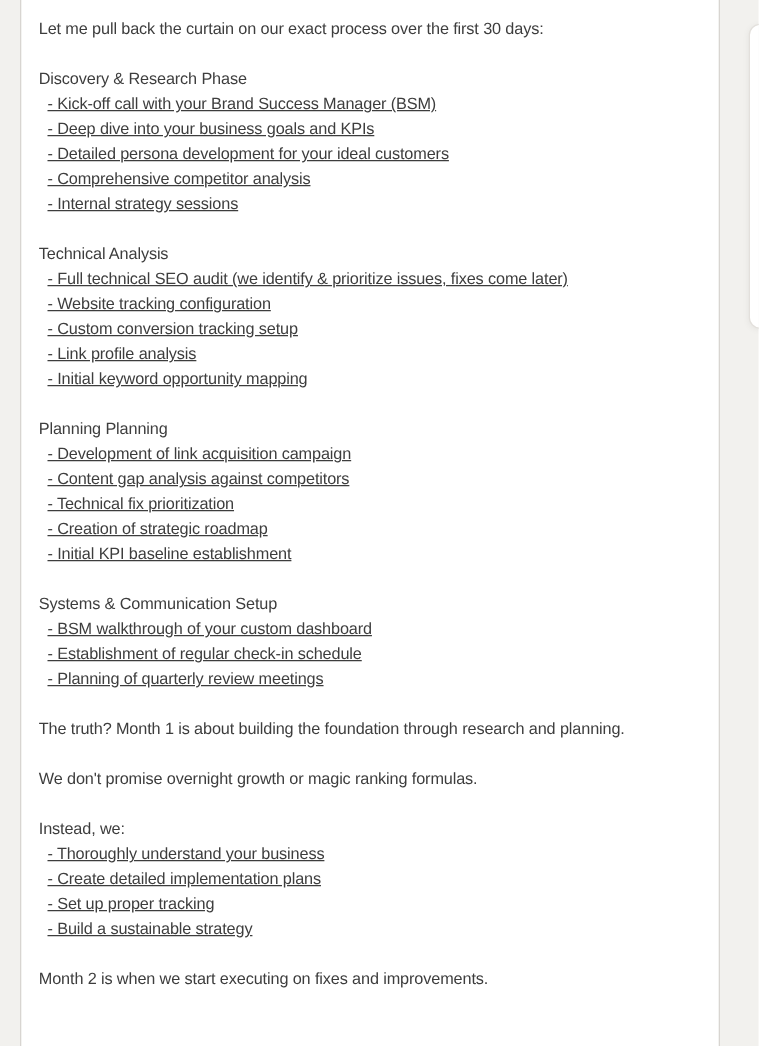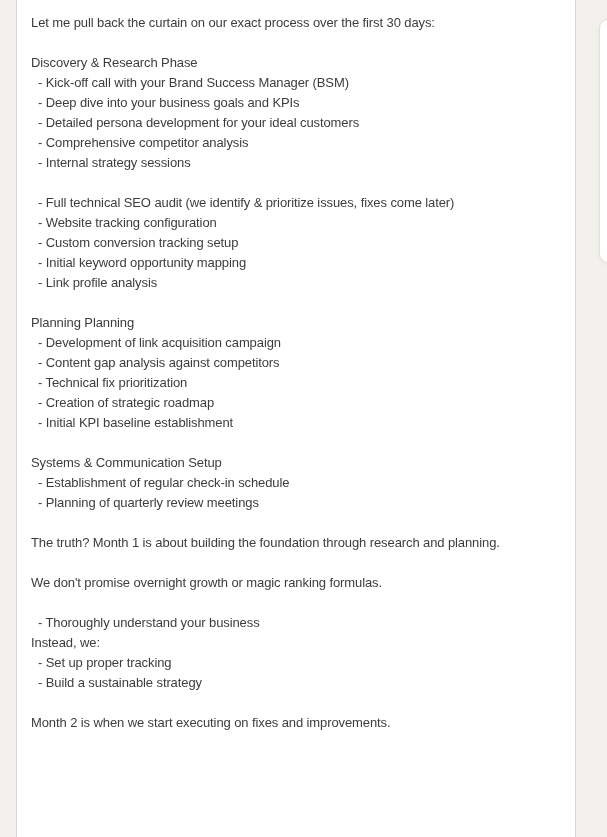--- a/index.html
+++ b/index.html
@@ -42,21 +42,21 @@
     letter-spacing: -0.1px;
     z-index: 1;
   }
   .block { margin: 0 0 20px 0; }
   .block:last-child { margin-bottom: 0; }
   .line {
     height: 20px;
     white-space: pre;
     overflow: visible;
   }
-  .line.item { padding-left: 7px; }
+  .line.item { padding-left: 7px; text-decoration: underline; }
   .side-card {
     position: absolute;
     left: 599px;
     top: 19px;
     width: 40px;
     height: 244px;
     background: var(--card-bg, #ffffff);
     border: 1px solid var(--card-border, #e3e0dc);
     border-radius: 9px;
     box-shadow: 0 1px 5px rgba(0,0,0,0.05);
@@ -76,48 +76,51 @@
       </div>
       <div class="block">
         <div class="line">Discovery &amp; Research Phase</div>
         <div class="line item">- Kick-off call with your Brand Success Manager (BSM)</div>
         <div class="line item">- Deep dive into your business goals and KPIs</div>
         <div class="line item">- Detailed persona development for your ideal customers</div>
         <div class="line item">- Comprehensive competitor analysis</div>
         <div class="line item">- Internal strategy sessions</div>
       </div>
       <div class="block">
+        <div class="line">Technical Analysis</div>
         <div class="line item">- Full technical SEO audit (we identify &amp; prioritize issues, fixes come later)</div>
         <div class="line item">- Website tracking configuration</div>
         <div class="line item">- Custom conversion tracking setup</div>
+        <div class="line item">- Link profile analysis</div>
         <div class="line item">- Initial keyword opportunity mapping</div>
-        <div class="line item">- Link profile analysis</div>
       </div>
       <div class="block">
         <div class="line">Planning Planning</div>
         <div class="line item">- Development of link acquisition campaign</div>
         <div class="line item">- Content gap analysis against competitors</div>
         <div class="line item">- Technical fix prioritization</div>
         <div class="line item">- Creation of strategic roadmap</div>
         <div class="line item">- Initial KPI baseline establishment</div>
       </div>
       <div class="block">
         <div class="line">Systems &amp; Communication Setup</div>
+        <div class="line item">- BSM walkthrough of your custom dashboard</div>
         <div class="line item">- Establishment of regular check-in schedule</div>
         <div class="line item">- Planning of quarterly review meetings</div>
       </div>
       <div class="block">
         <div class="line">The truth? Month 1 is about building the foundation through research and planning.</div>
       </div>
       <div class="block">
         <div class="line">We don't promise overnight growth or magic ranking formulas.</div>
       </div>
       <div class="block">
+        <div class="line">Instead, we:</div>
         <div class="line item">- Thoroughly understand your business</div>
-        <div class="line">Instead, we:</div>
+        <div class="line item">- Create detailed implementation plans</div>
         <div class="line item">- Set up proper tracking</div>
         <div class="line item">- Build a sustainable strategy</div>
       </div>
       <div class="block">
         <div class="line">Month 2 is when we start executing on fixes and improvements.</div>
       </div>
     </div>
 </div>
 
 <div class="right-rail"></div>

